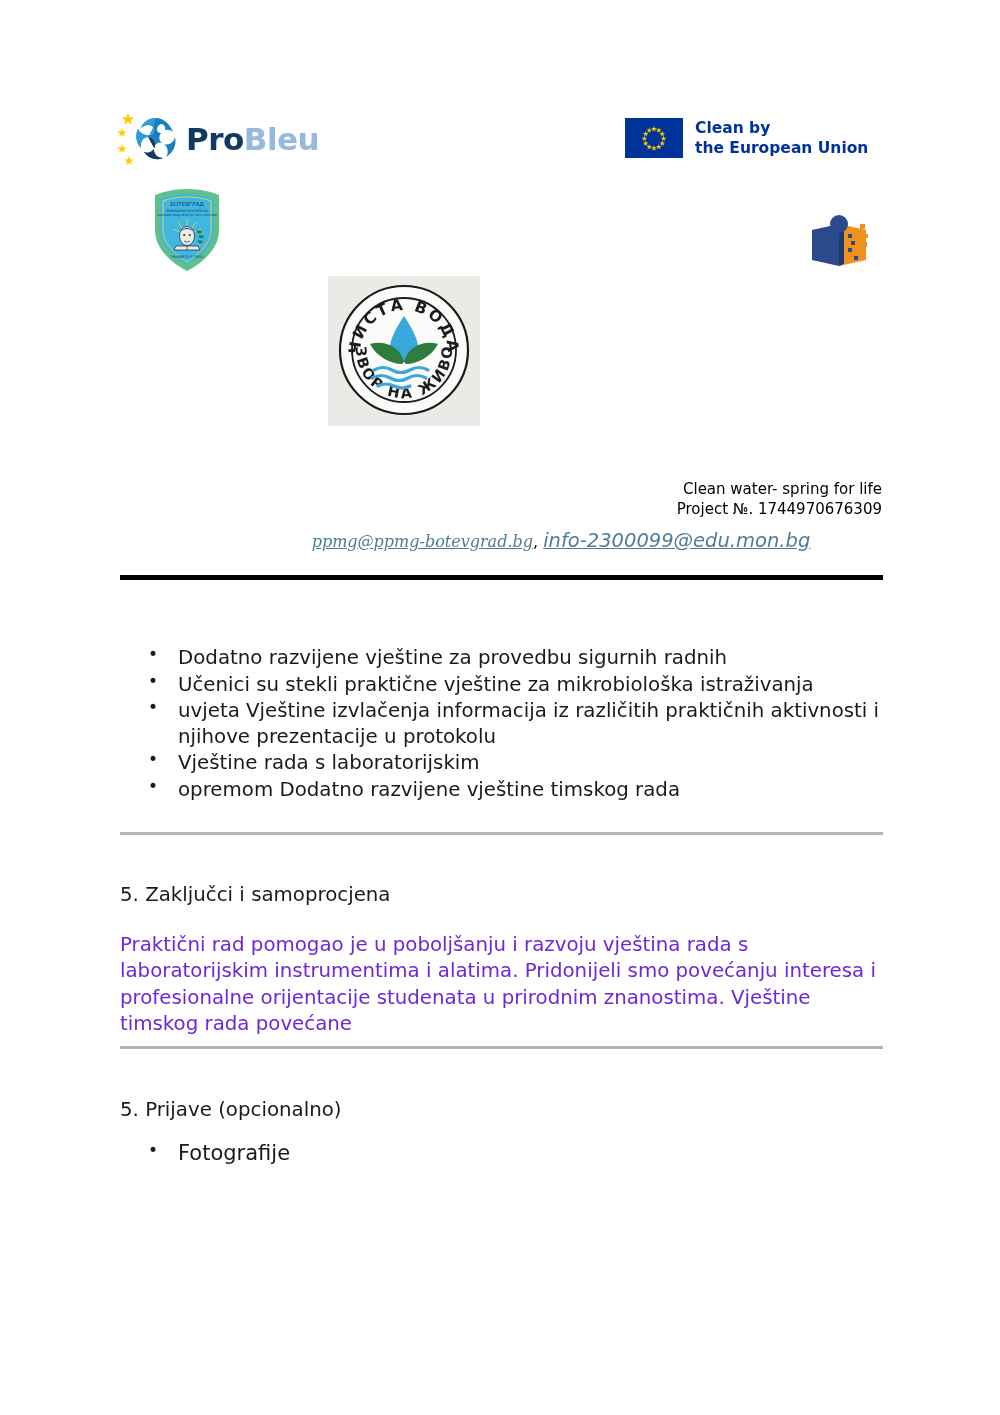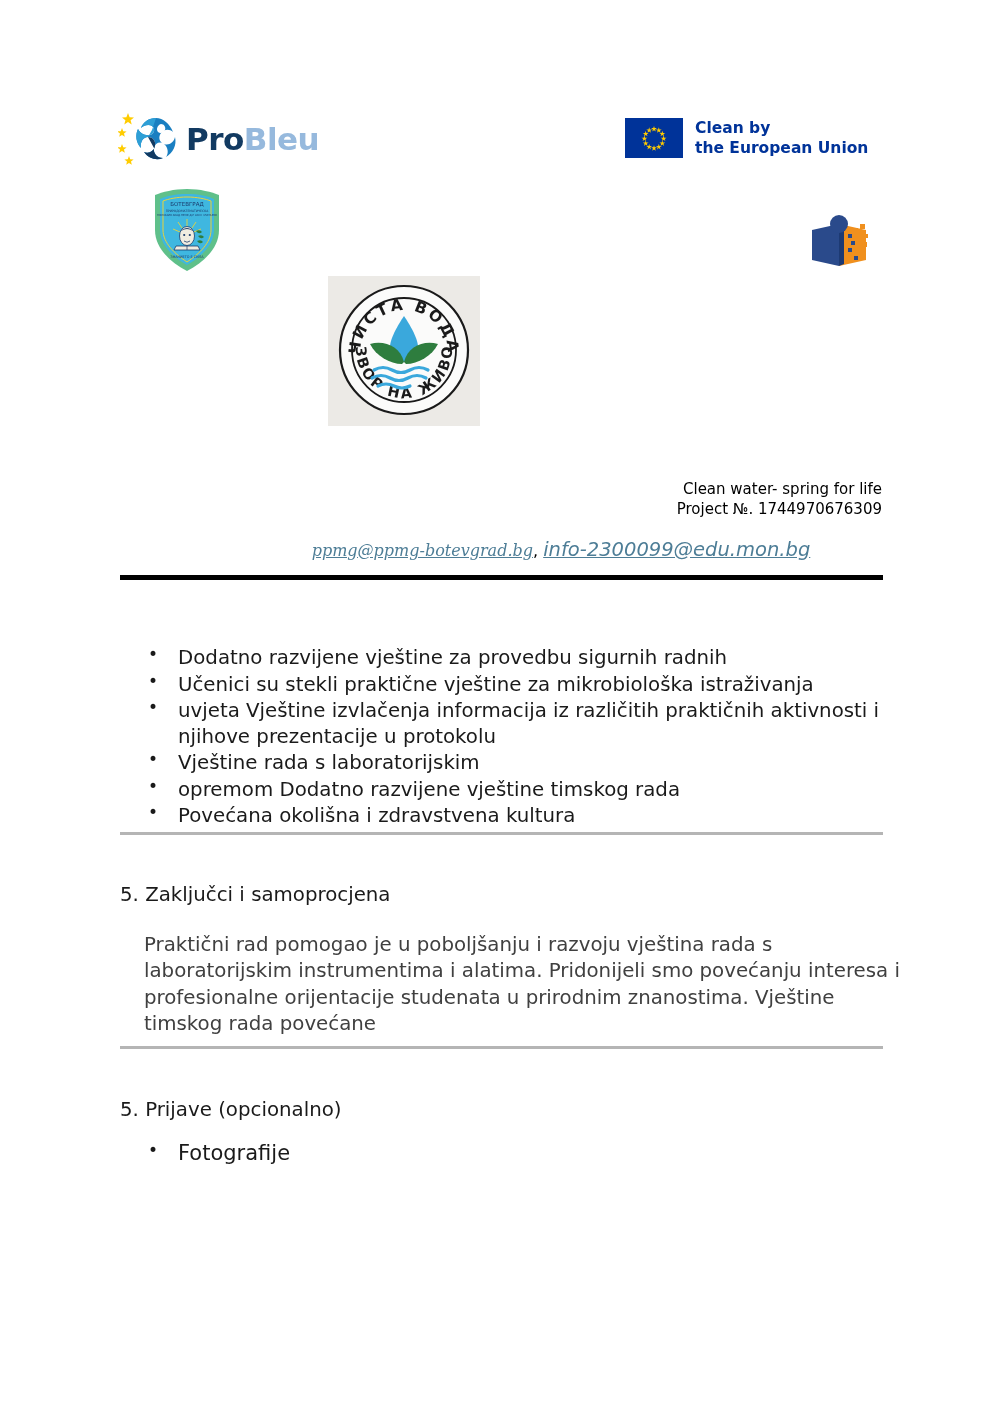--- a/index.html
+++ b/index.html
@@ -99,21 +99,21 @@
     text-align: right;
   }
   .doc-header .hline {
     font-size: 15px;
     color: #000;
     line-height: 1.32;
     white-space: nowrap;
   }
   .emails-line {
     text-align: center;
-    margin-top: 18px;
+    margin-top: 9px;
     padding-left: 120px;
     white-space: nowrap;
   }
   .mail-a {
     font-family: "DejaVu Serif", "Liberation Serif", serif;
     font-style: italic;
     font-size: 16px;
     color: #4d7d96;
     text-decoration: underline;
   }
@@ -179,23 +179,22 @@
   }
   #sec5-head { top: 882px; }
   #sec6-head { top: 1097px; }
 
   .sec-para {
     position: absolute;
     left: 120px;
     top: 932px;
     width: 765px;
     font-size: 19.8px;
-    color: #404040;
+    color: #6d28d9;
     line-height: 1.33;
-    margin-left: 24px;
   }
 
   .sub-bullets {
     position: absolute;
     left: 120px;
     top: 1140px;
     width: 700px;
     list-style: none;
   }
   .sub-bullets li {
@@ -345,21 +344,20 @@
   </div>
 
   <div class="rule-thick"></div>
 
   <ul class="bullets">
     <li>Dodatno razvijene vještine za provedbu sigurnih radnih</li>
     <li>Učenici su stekli praktične vještine za mikrobiološka istraživanja</li>
     <li>uvjeta Vještine izvlačenja informacija iz različitih praktičnih aktivnosti i njihove prezentacije u protokolu</li>
     <li>Vještine rada s laboratorijskim</li>
     <li>opremom Dodatno razvijene vještine timskog rada</li>
-    <li>Povećana okolišna i zdravstvena kultura</li>
   </ul>
 
   <div class="rule-light" id="rule-1"></div>
 
   <div class="sec-heading" id="sec5-head">5. Zaključci i samoprocjena</div>
   <div class="sec-para">Praktični rad pomogao je u poboljšanju i razvoju vještina rada s laboratorijskim instrumentima i alatima. Pridonijeli smo povećanju interesa i profesionalne orijentacije studenata u prirodnim znanostima. Vještine timskog rada povećane</div>
 
   <div class="rule-light" id="rule-2"></div>
 
   <div class="sec-heading" id="sec6-head">5. Prijave (opcionalno)</div>

